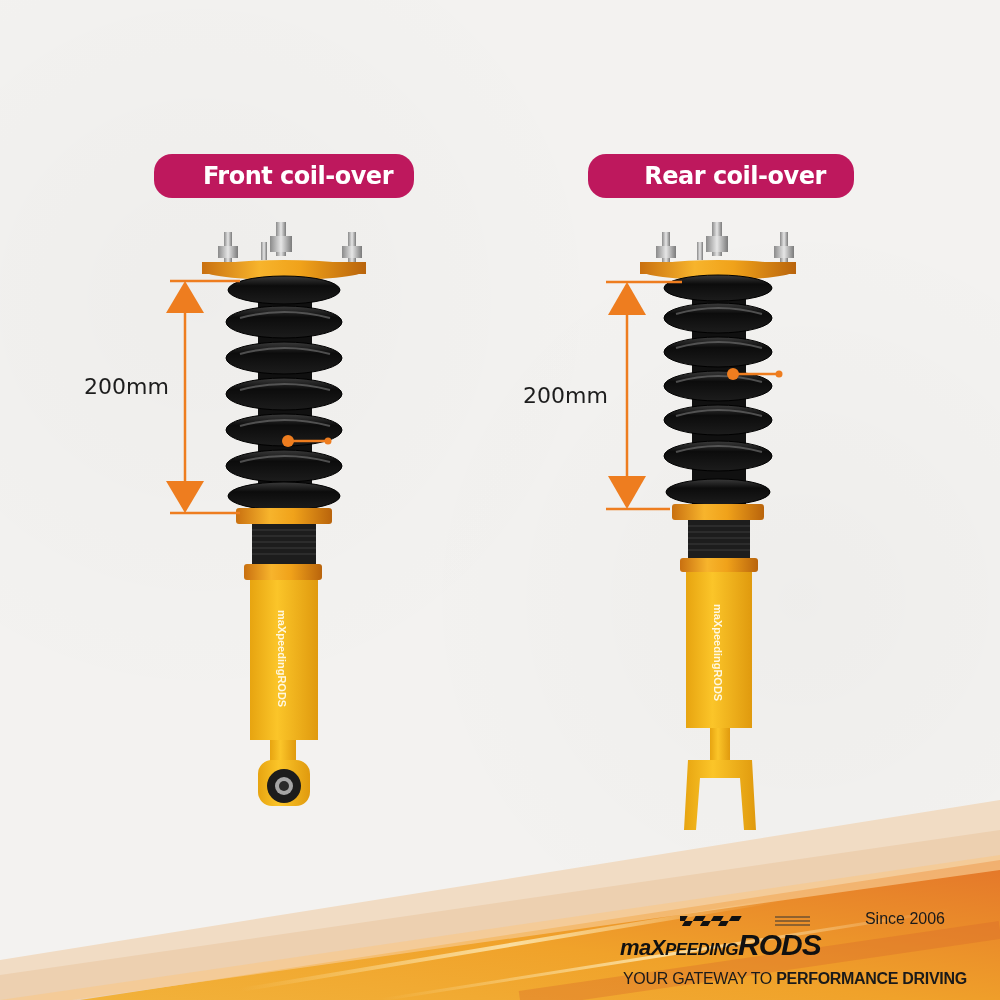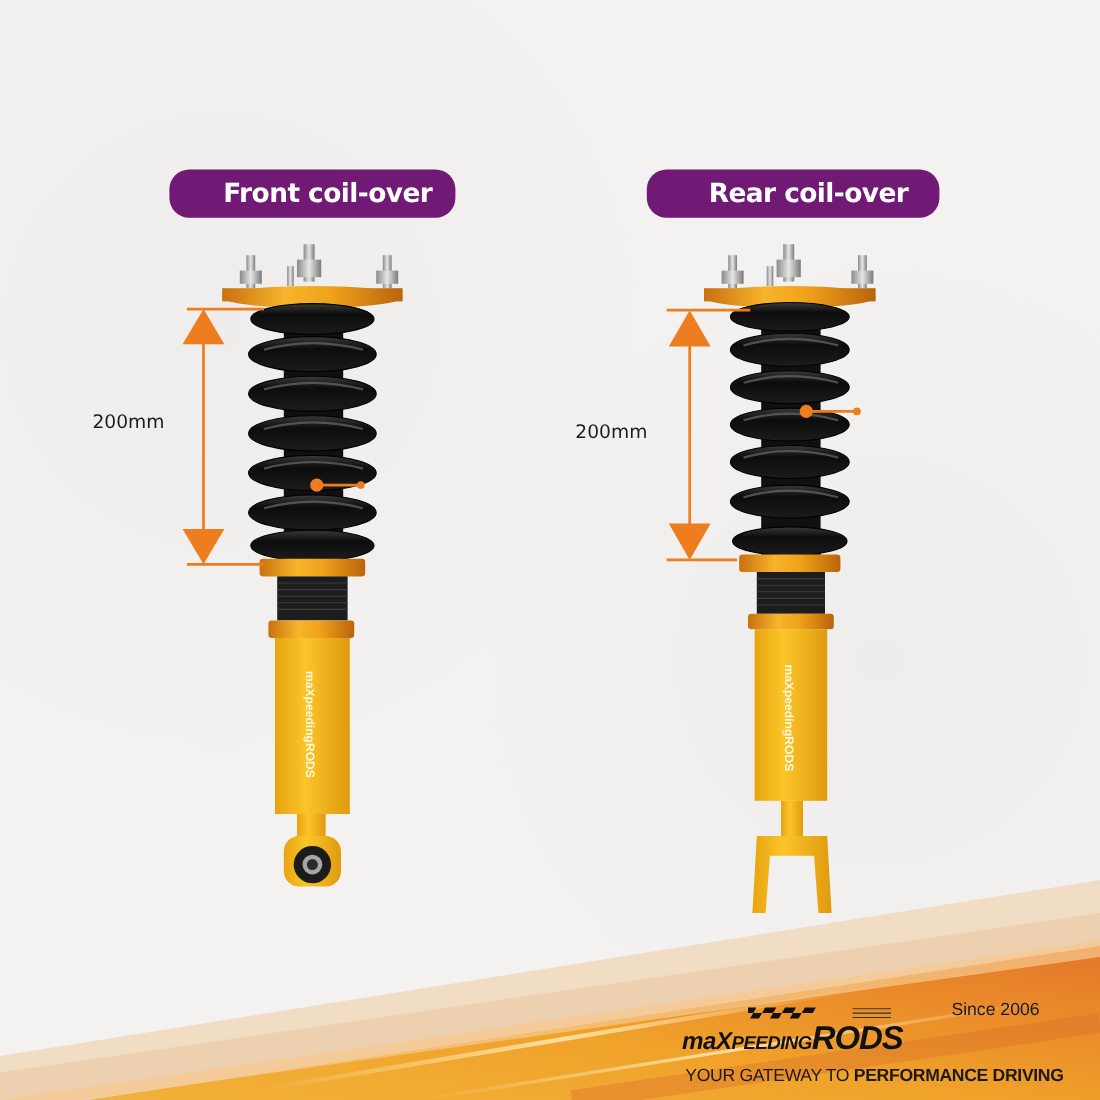--- a/index.html
+++ b/index.html
@@ -18,30 +18,30 @@
   }
   .title {
     position: absolute; left: 0; right: 0; top: 30px; text-align: center;
     font-family: "DejaVu Sans", sans-serif; font-weight: 900; font-size: 72px;
     letter-spacing: -1px; line-height: 1;
   }
   .title .t-orange { color: #ee7d1f; }
   .title .t-black { color: #111111; }
   .pill {
     position: absolute; top: 154px; height: 44px; border-radius: 18px;
-    background: #701a75; color: #ffffff; display: flex; align-items: center; justify-content: center;
+    background: #be185d; color: #ffffff; display: flex; align-items: center; justify-content: center;
     font-family: "DejaVu Sans", sans-serif; font-weight: bold; font-size: 24px;
     letter-spacing: -0.5px;
     padding-left: 28px;
   }
   .pill.front { left: 154px; width: 232px; }
   .pill.rear { left: 588px; width: 238px; }
 
   .dim-label {
-    position: absolute; font-size: 17px; color: #1d1d1d;
+    position: absolute; font-size: 22px; color: #1d1d1d;
     font-family: "DejaVu Sans", sans-serif;
   }
   .rate-label {
     position: absolute; font-size: 21px; color: #1d1d1d; line-height: 29px;
     font-family: "DejaVu Sans", sans-serif;
   }
 
   
   .band { position: absolute; left: 0; top: 0; width: 1000px; height: 1000px; pointer-events: none; }
 

